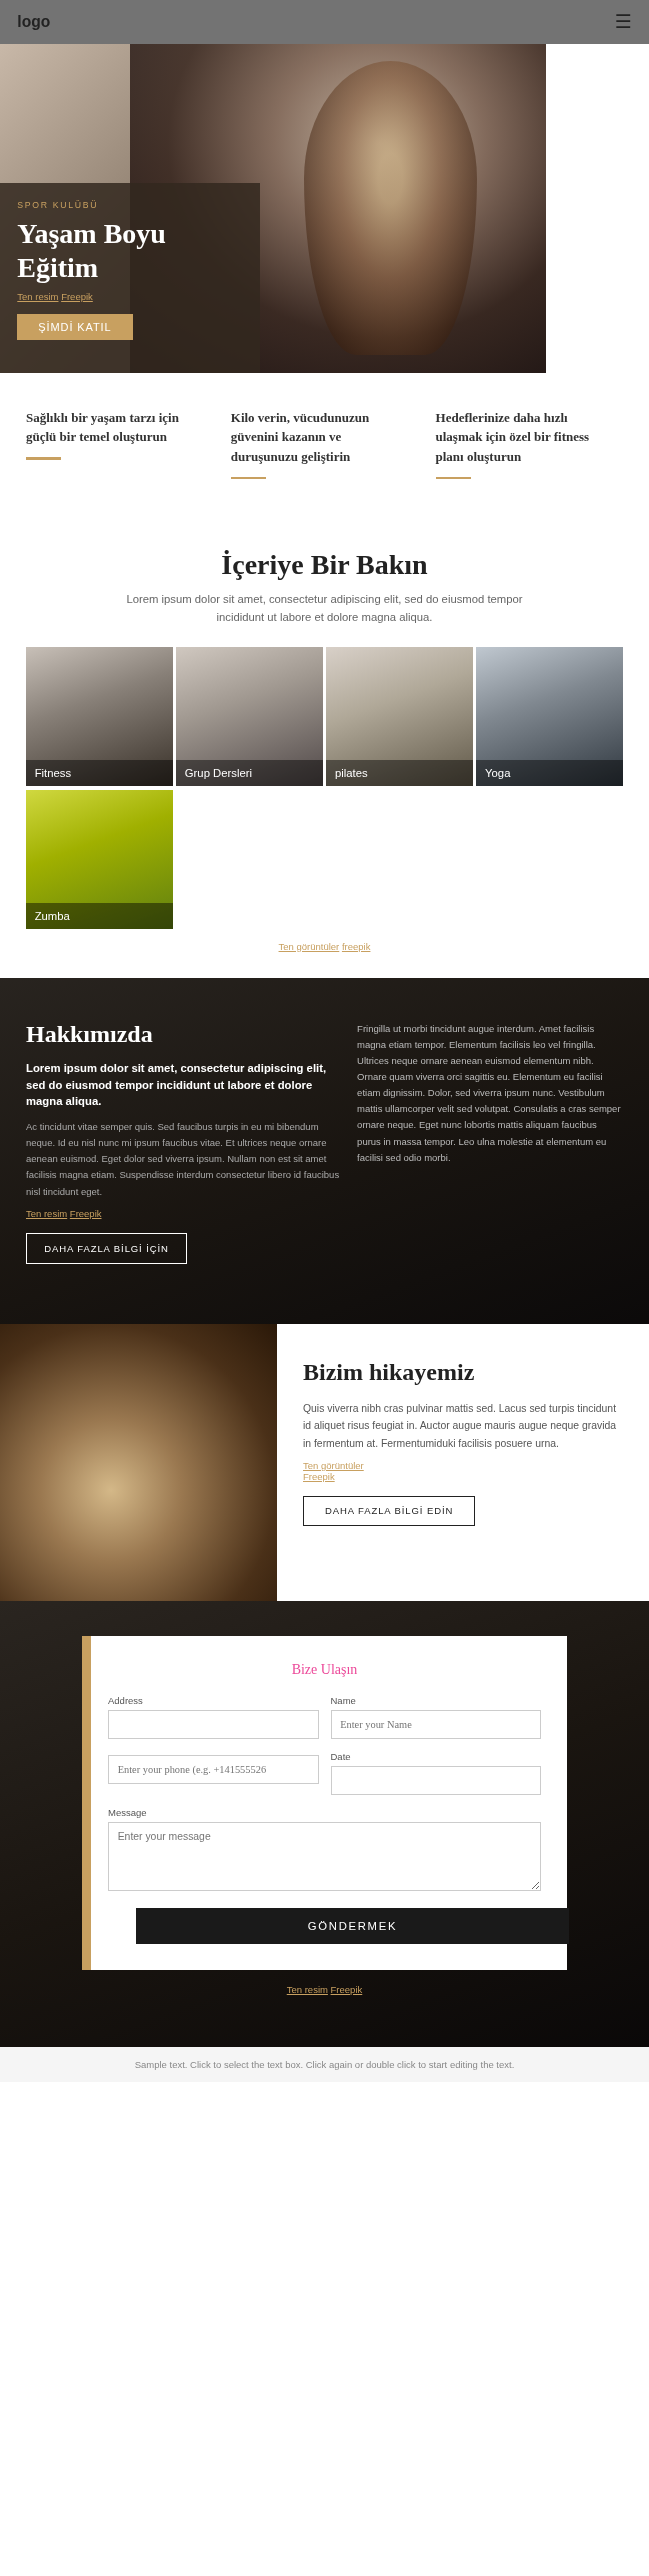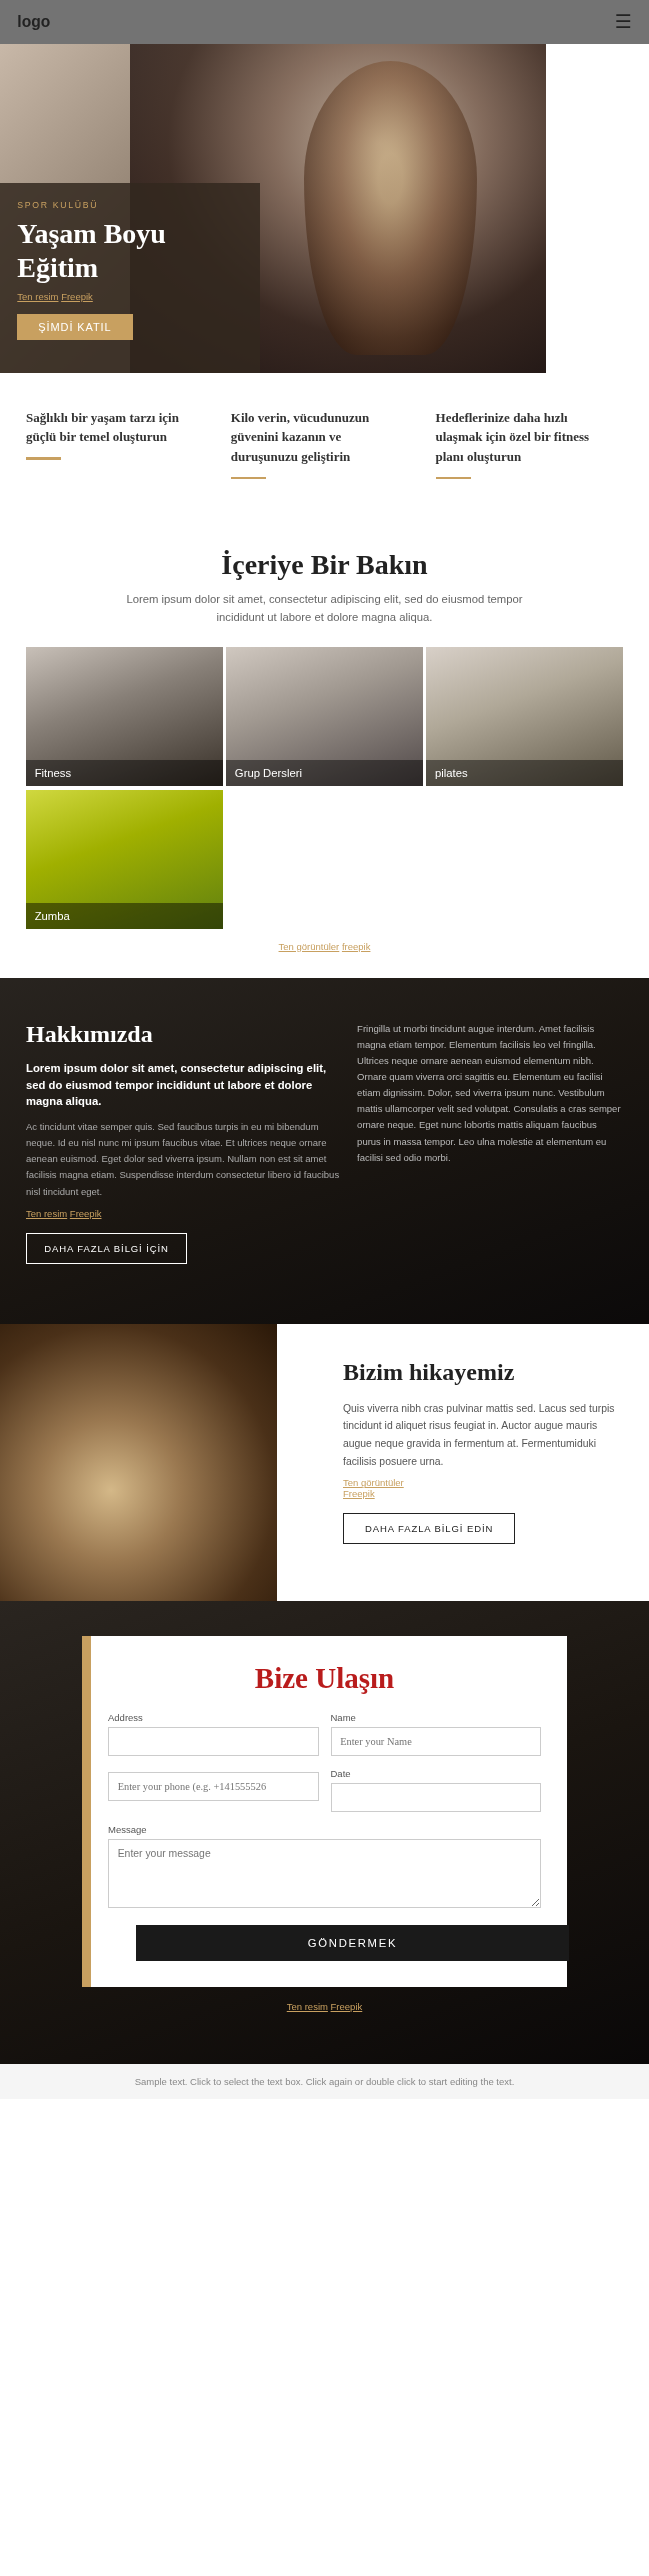--- a/index.html
+++ b/index.html
@@ -60,21 +60,21 @@
     }
     .feature { flex: 1; padding-right: 8.7px; }
     .feature-border { width: 35px; height: 2.6px; background: #c8a060; margin-top: 10.4px; }
     .feature-text { font-size: 13px; color: #333; line-height: 1.5; font-weight: 600; }
 
     
     .gallery-section { padding: 35px 26px 17.3px; text-align: center; background: #fff; }
     .gallery-title { font-size: 28px; color: #222; margin-bottom: 8.7px; font-weight: bold; }
     .gallery-desc { font-size: 11.3px; color: #666; max-width: 433px; margin: 0 auto 21px; line-height: 1.6; font-family: sans-serif; }
 
-    .gallery-grid { display: grid; grid-template-columns: 1fr 1fr 1fr; gap: 3.5px; margin-bottom: 12px; }
+    .gallery-grid { display: grid; grid-template-columns: 1fr 1fr 1fr 1fr; gap: 3.5px; margin-bottom: 12px; }
     .gallery-item {
       position: relative; height: 139px; overflow: hidden; cursor: pointer;
     }
     .gallery-item .img-bg {
       width: 100%; height: 100%; 
     }
     .gallery-item .img-label {
       position: absolute; bottom: 0; left: 0; right: 0; background: rgba(0,0,0,0.45);
       color: #fff; font-size: 11.3px; padding: 7px 8.7px; font-family: sans-serif; text-align: left;
     }
@@ -117,41 +117,41 @@
     }
     .story-image {
       width: 277px; min-height: 277px; flex-shrink: 0;
       background: linear-gradient(160deg, #c8b8a8 0%, #8a7060 40%, #4a3020 100%);
       position: relative; overflow: hidden;
     }
     .story-image-inner {
       width: 100%; height: 100%;
       background: radial-gradient(ellipse at 40% 60%, #d4b888 0%, #9a7850 30%, #4a3018 70%, #2a1808 100%);
     }
-    .story-content { flex: 1; padding: 35px 26px; margin-left: 40px; }
+    .story-content { flex: 1; padding: 35px 26px; }
     .story-title { font-size: 24px; color: #222; margin-bottom: 14px; font-weight: bold; }
     .story-text { font-size: 10.4px; color: #555; font-family: sans-serif; line-height: 1.7; margin-bottom: 7px; }
     .story-source { font-size: 9.5px; color: #888; font-family: sans-serif; margin-bottom: 14px; }
     .story-source span { text-decoration: underline; color: #c8a060; }
     .story-btn {
       display: inline-block; border: 1.7px solid #222; color: #222; padding: 8.7px 21px;
       font-size: 9.5px; font-family: sans-serif; letter-spacing: 0.9px; cursor: pointer;
       text-transform: uppercase; background: transparent;
     }
 
     
     .contact-section {
       position: relative; min-height: 416px; padding: 35px 17.3px 52px;
       background: linear-gradient(160deg, #2a2520 0%, #1a1510 50%, #0a0808 100%);
       display: flex; flex-direction: column; align-items: center;
     }
     .contact-form-wrapper {
       background: #fff; padding: 26px; width: 485px; position: relative; z-index: 2;
     }
-    .contact-title { font-size: 29px; color: #b91c1c; text-align: center; margin-bottom: 17.3px; font-weight: bold; }
+    .contact-title { font-size: 14px; color: #ec4899; text-align: center; margin-bottom: 17.3px; font-weight: normal; }
     .form-row { display: flex; gap: 12px; margin-bottom: 12px; }
     .form-group { flex: 1; display: flex; flex-direction: column; }
     .form-group.full { flex: 1 1 100%; }
     .form-label { font-size: 9.5px; color: #555; font-family: sans-serif; margin-bottom: 4.3px; }
     .form-input {
       border: 0.9px solid #ccc; padding: 7.8px 8.7px; font-size: 10.4px; font-family: Liberation Serif, serif;
       color: #888; outline: none;
     }
     .form-textarea {
       border: 0.9px solid #ccc; padding: 7.8px 8.7px; font-size: 10.4px; font-family: sans-serif;
@@ -227,20 +227,25 @@
       <div class="img-bg" style="width:100%;height:100%;
         background: linear-gradient(160deg,#d0c8c0 0%,#a09890 40%,#504848 100%);"></div>
       <div class="img-label">Grup Dersleri</div>
     </div>
     <div class="gallery-item">
       <div class="img-bg" style="width:100%;height:100%;
         background: linear-gradient(160deg,#d8d0c8 0%,#b0a898 40%,#605848 100%);"></div>
       <div class="img-label">pilates</div>
     </div>
 
+    <div class="gallery-item">
+      <div class="img-bg" style="width:100%;height:100%;
+        background: linear-gradient(160deg,#c0c8d0 0%,#808890 40%,#303840 100%);"></div>
+      <div class="img-label">Yoga</div>
+    </div>
     <div class="gallery-item">
       <div class="img-bg" style="width:100%;height:100%;
         background: linear-gradient(160deg,#d0d840 0%,#a0b000 40%,#608010 100%);"></div>
       <div class="img-label">Zumba</div>
     </div>
   </div>
   <div class="gallery-source">
     <span>Ten görüntüler</span>
     <span>freepik</span>
   </div>

